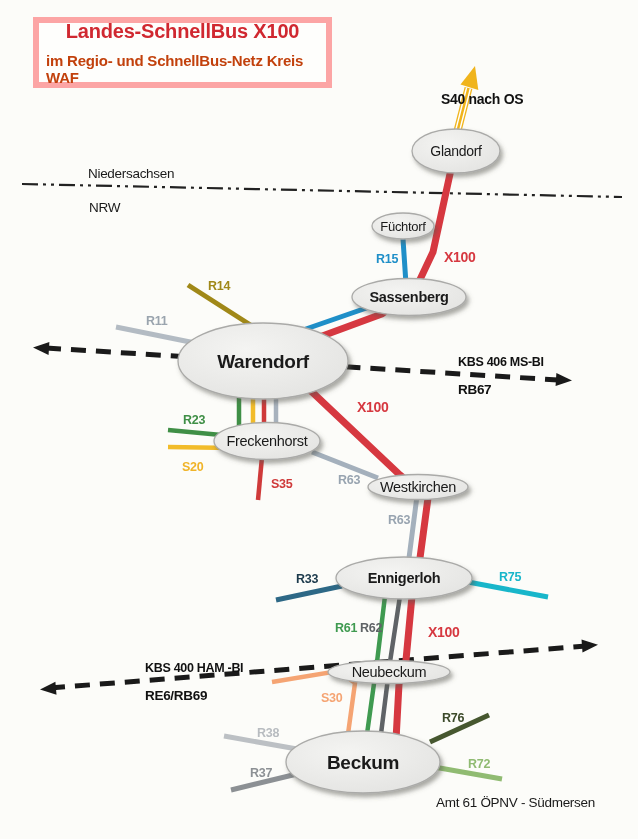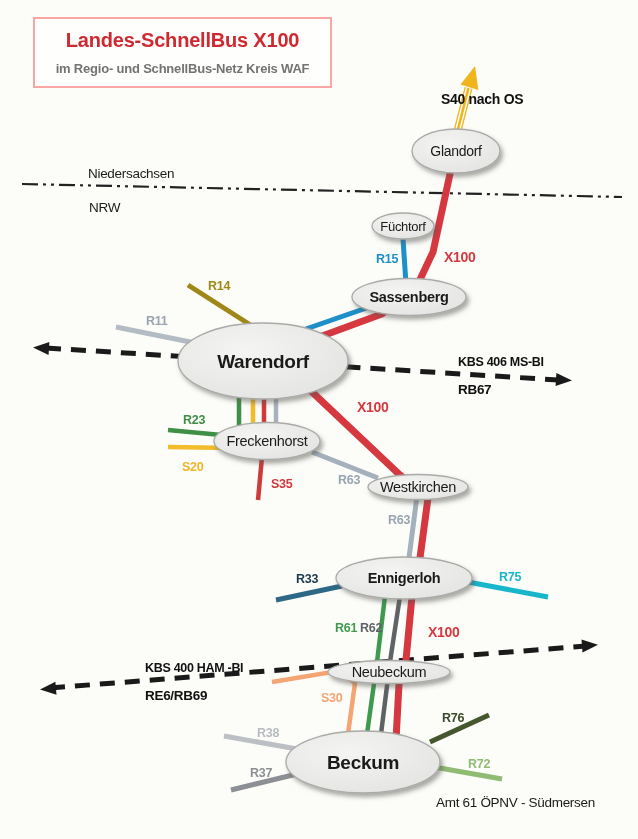--- a/index.html
+++ b/index.html
@@ -1,19 +1,19 @@
 <!DOCTYPE html>
 <html><head>
 <meta charset="utf-8">
 <style>
   html,body{margin:0;padding:0;}
   body{width:638px;height:839px;background:#fcfcf9;font-family:"Liberation Sans",sans-serif;position:relative;overflow:hidden;}
-  .titlebox{position:absolute;left:33px;top:17px;width:299px;height:71px;border:2px solid #fca5a5;background:#fefefc;display:flex;flex-direction:column;justify-content:center;align-items:center;gap:9px;box-sizing:border-box;}
+  .titlebox{position:absolute;left:33px;top:17px;width:299px;height:71px;border:6px solid #fca5a5;background:#fefefc;display:flex;flex-direction:column;justify-content:center;align-items:center;gap:9px;box-sizing:border-box;}
   .t1{color:#d02830;font-weight:bold;font-size:20px;letter-spacing:-0.2px;}
-  .t2{color:#737373;font-weight:bold;font-size:13px;letter-spacing:-0.2px;}
+  .t2{color:#c2410c;font-weight:bold;font-size:15px;letter-spacing:-0.2px;margin-left:7px;}
   svg{position:absolute;left:0;top:0;}
   text{font-family:"Liberation Sans",sans-serif;letter-spacing:-0.3px;}
 </style>
 </head>
 <body>
 
 <svg id="net" width="638" height="839" viewBox="0 0 638 839">
   <defs>
     <radialGradient id="stgrad" cx="40%" cy="35%" r="80%">
       <stop offset="0%" stop-color="#f4f4f2"></stop>

